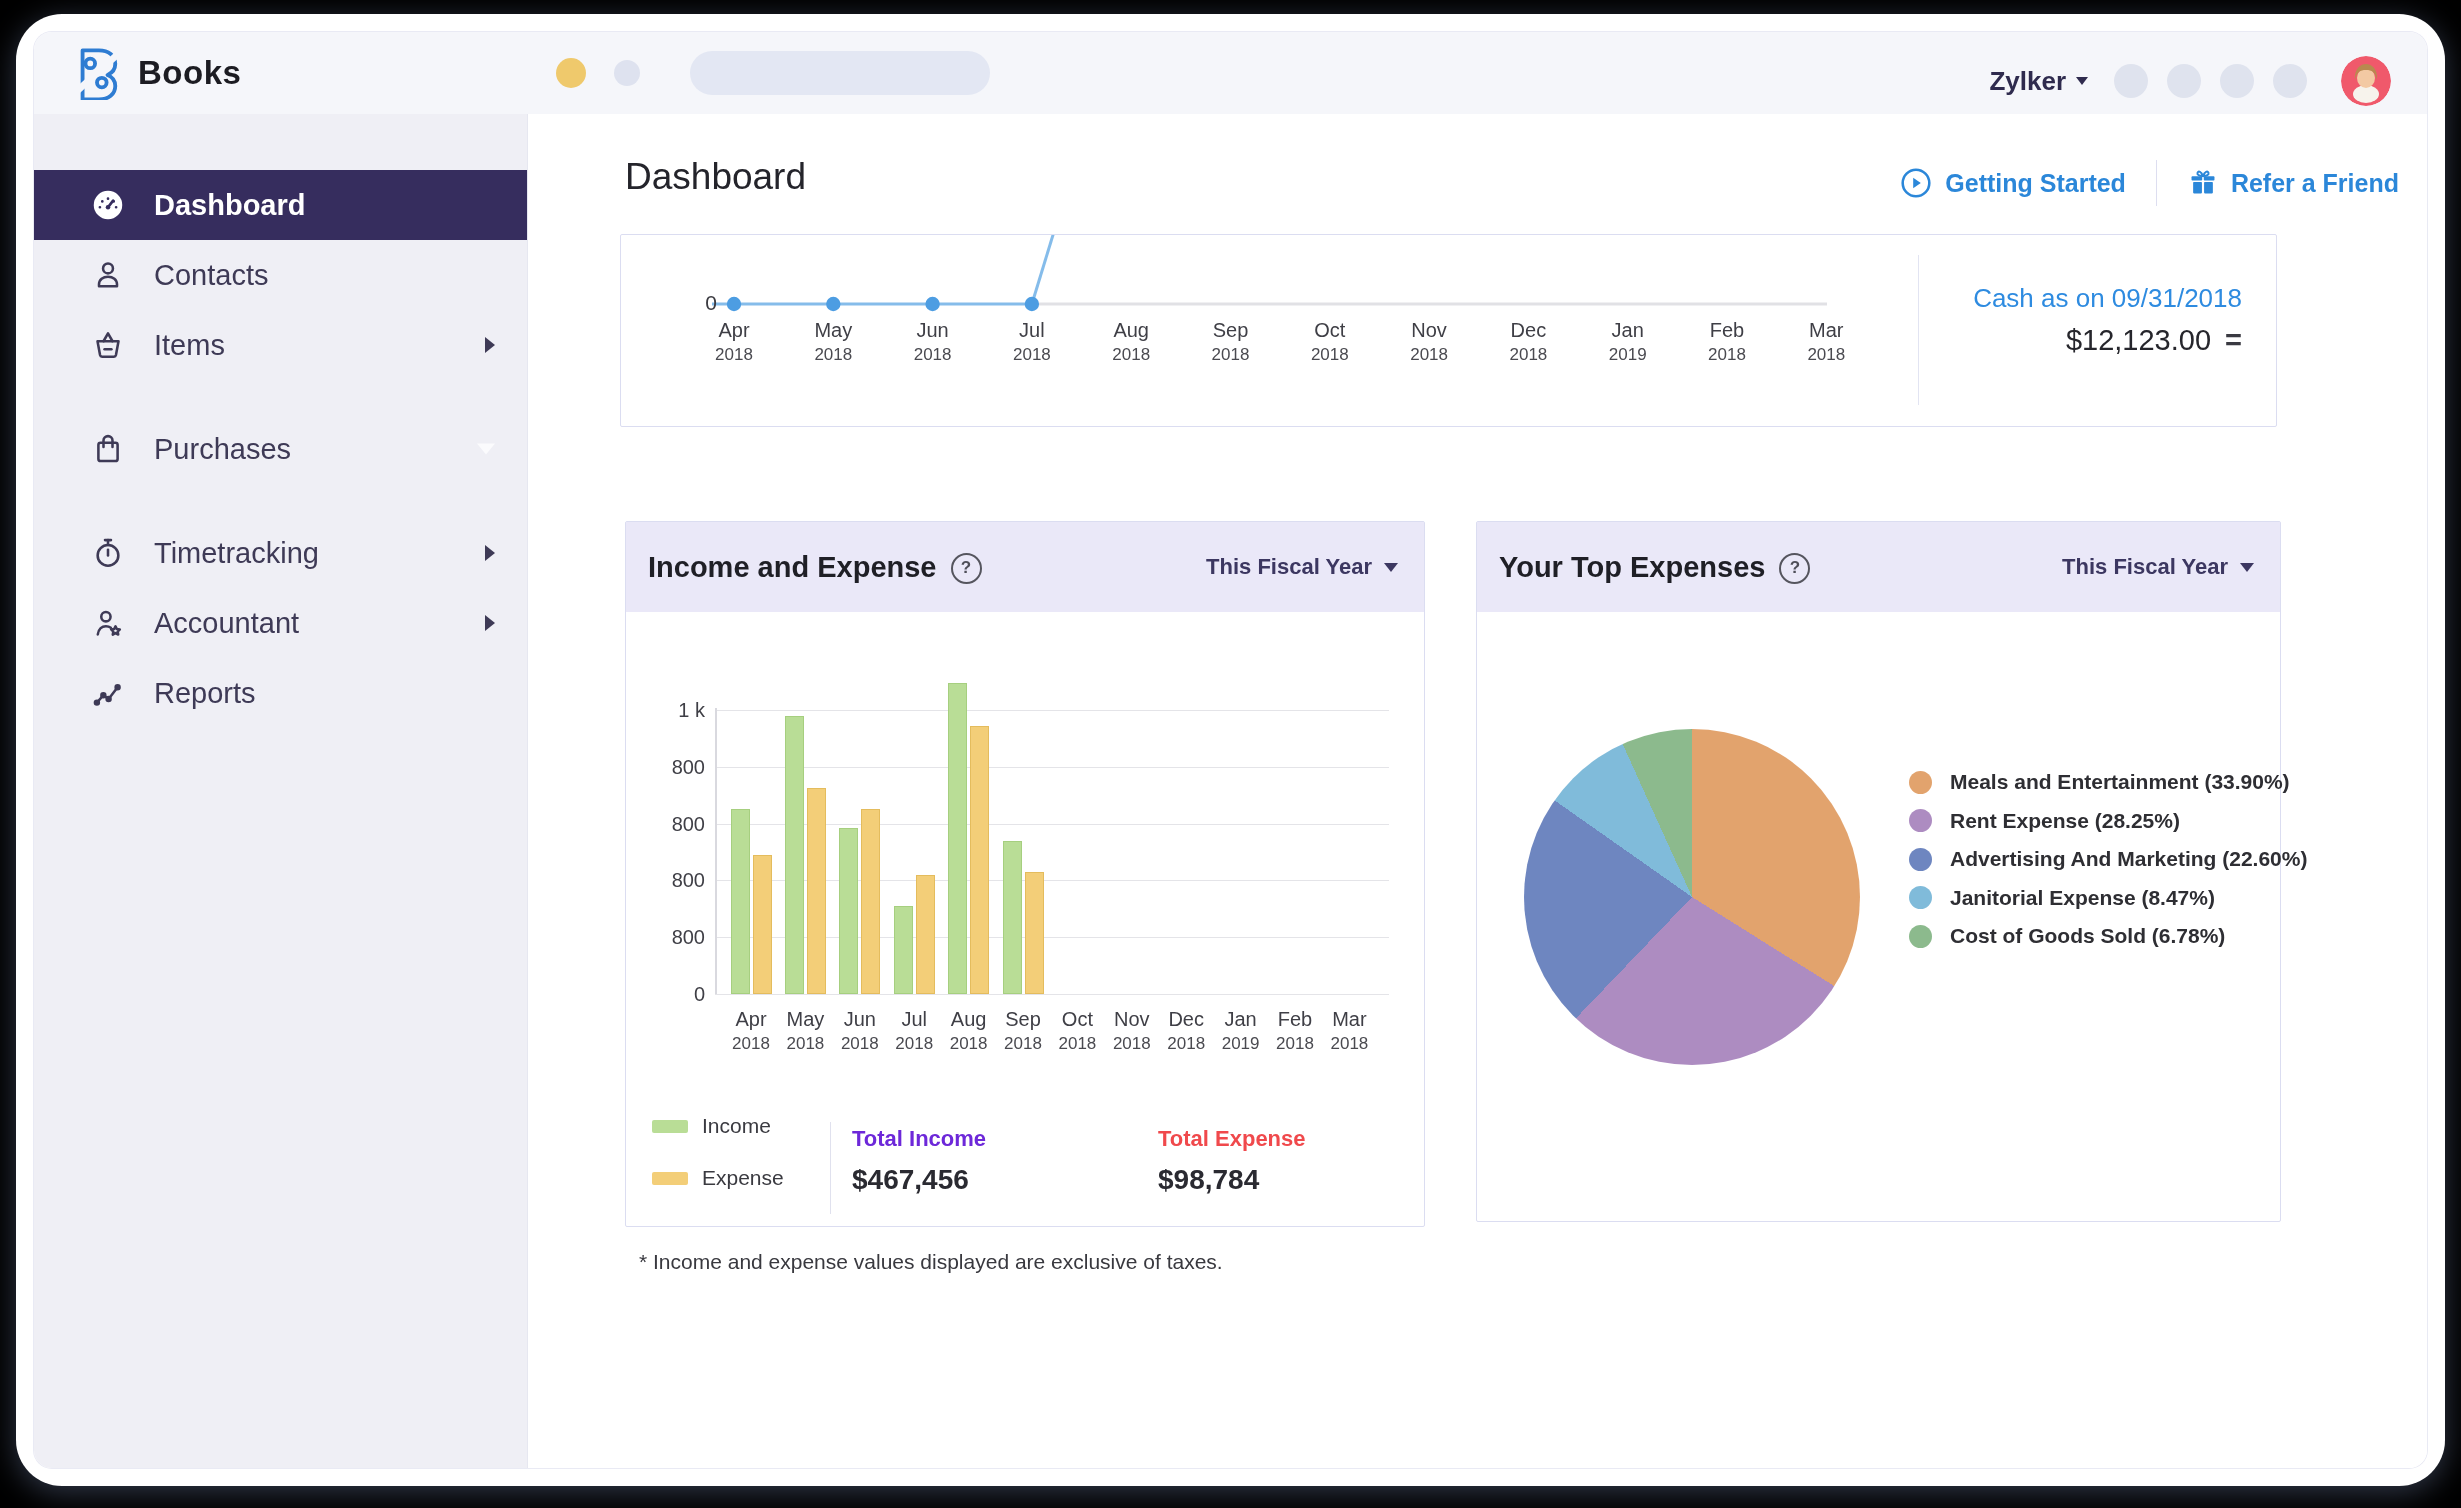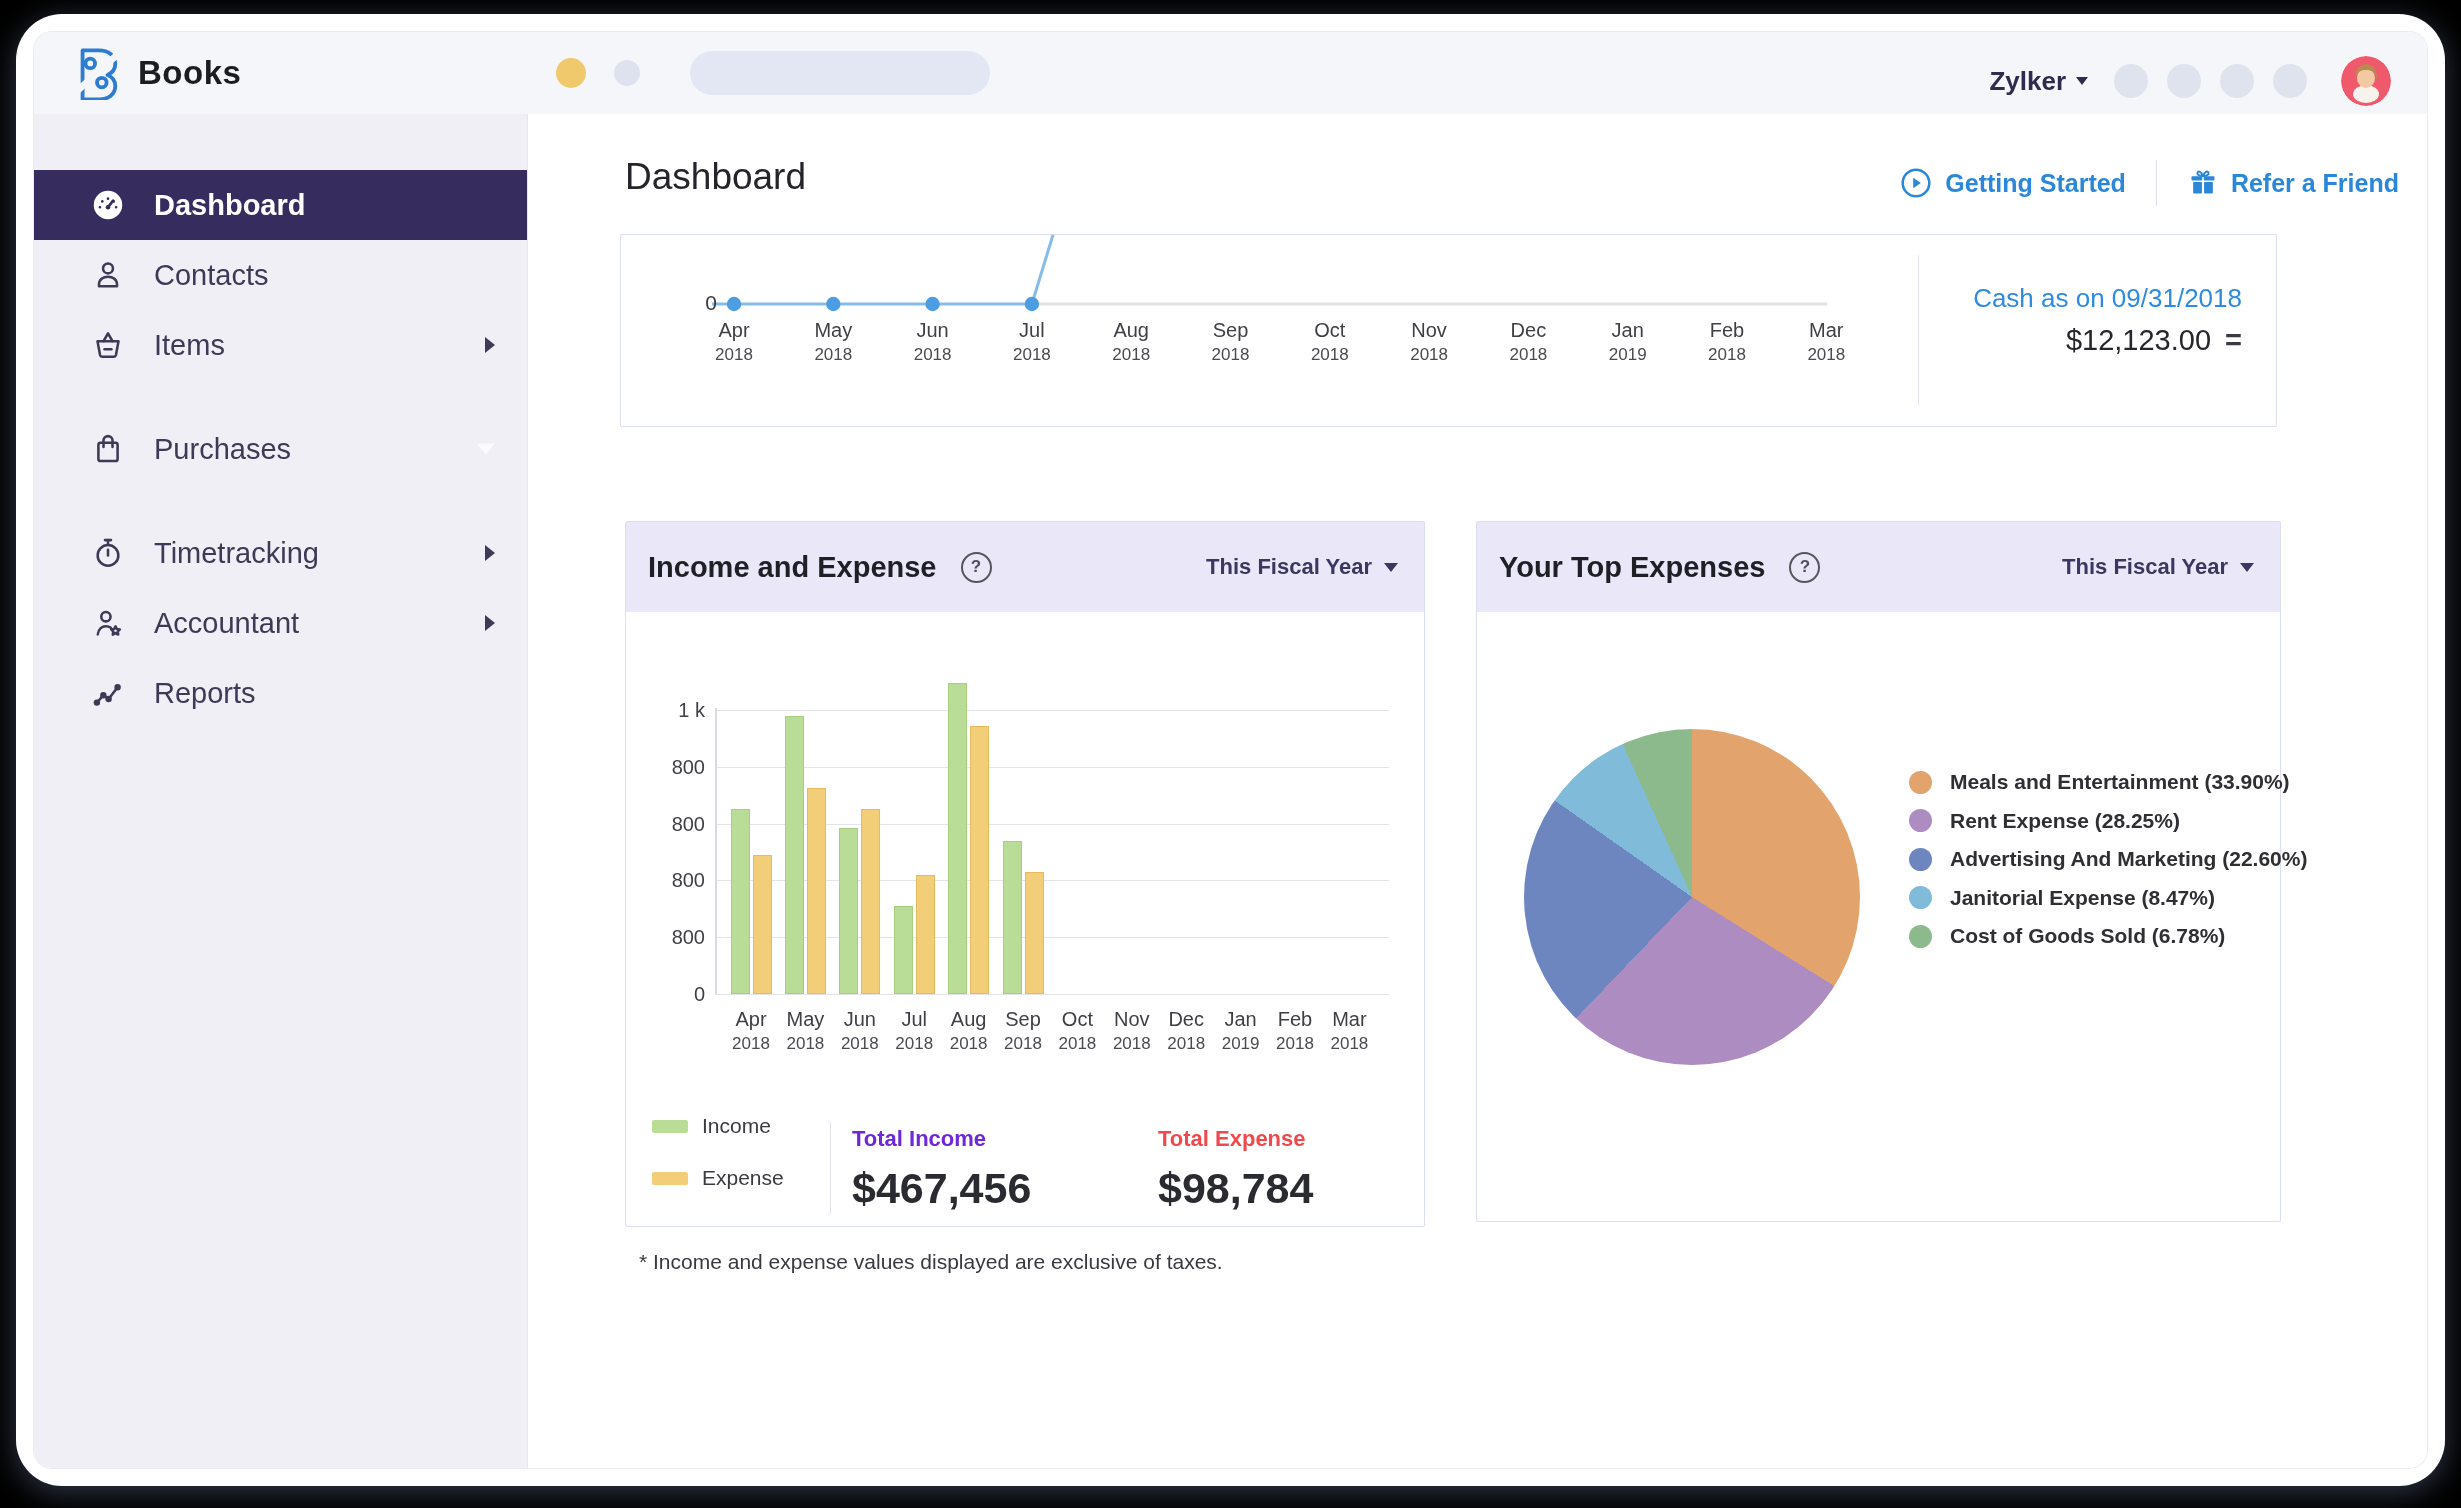--- a/index.html
+++ b/index.html
@@ -50,41 +50,41 @@
   .cf-month{position:absolute;top:84px;width:80px;margin-left:-40px;text-align:center;color:#3F3F46;}
   .cf-month .m{font-size:20px;}
   .cf-month .y{font-size:17px;margin-top:3px;color:#4A4A50;}
   .cf-divider{position:absolute;left:1297px;top:20px;height:150px;width:1px;background:#E2E4F2;}
   .cf-right{position:absolute;right:34px;top:48px;text-align:right;}
   .cf-label{font-size:26px;color:#2E8BE0;cursor:pointer;}
   .cf-amount{margin-top:10px;font-size:29px;font-weight:500;color:#26262C;}
   .cf-menu{margin-left:14px;font-weight:700;color:#3A3A42;cursor:pointer;}
   
   .card-head{position:absolute;left:0;top:0;right:0;height:90px;background:#EAE8F8;display:flex;align-items:center;justify-content:space-between;padding:0 26px 0 22px;box-sizing:border-box;}
-  .card-title{display:flex;align-items:center;gap:24px;font-size:29px;font-weight:700;color:#1F1F26;}
+  .card-title{display:flex;align-items:flex-end;gap:14px;font-size:29px;font-weight:700;color:#1F1F26;}
   .qmark{width:27px;height:27px;border:2px solid #55555E;border-radius:50%;display:inline-flex;align-items:center;justify-content:center;font-size:17px;font-weight:700;color:#4E4E58;}
   .range{display:flex;align-items:center;gap:12px;font-size:22px;font-weight:600;color:#3C3761;cursor:pointer;}
   
   .ie-card{left:97px;top:407px;width:800px;height:706px;}
   .gridline{position:absolute;height:1px;background:#E4E4E8;}
   .ylabel{position:absolute;width:60px;text-align:right;font-size:20px;color:#3F3F46;transform:translateY(-50%);}
   .yaxis{position:absolute;width:2px;background:#D9D9DF;}
   .bar{position:absolute;box-sizing:border-box;}
   .bar.income{background:#B9DD96;border:1px solid #A6CF7F;}
   .bar.expense{background:#F3CE78;border:1px solid #E4BC5D;}
   .xlabel{position:absolute;width:70px;margin-left:-35px;text-align:center;color:#3F3F46;}
   .xlabel .m{font-size:20px;}
   .xlabel .y{font-size:17px;margin-top:3px;color:#4A4A50;}
   .ie-footer-div{position:absolute;left:204px;top:600px;height:92px;width:1px;background:#E0E1EE;}
   .lg-row{position:absolute;left:26px;display:flex;align-items:center;gap:14px;}
   .lg-swatch{width:36px;height:13px;border-radius:2px;}
   .lg-label{font-size:21px;color:#3A3A40;}
   .total-block{position:absolute;top:604px;}
   .total-label{font-size:22px;font-weight:700;}
-  .total-amount{font-size:43px;font-weight:600;color:#2A2A31;margin-top:12px;}
+  .total-amount{font-size:28px;font-weight:600;color:#2A2A31;margin-top:12px;}
   .ti{left:226px;} .ti .total-label{color:#6d28d9;}
   .te{left:532px;} .te .total-label{color:#F0494C;}
   
   .te-card{left:948px;top:407px;width:805px;height:701px;}
   .pie{position:absolute;left:47px;top:207px;width:336px;height:336px;border-radius:50%;}
   .pl-row{position:absolute;left:432px;display:flex;align-items:center;gap:18px;}
   .pl-dot{width:23px;height:23px;border-radius:50%;flex:none;}
   .pl-label{font-size:21px;font-weight:600;color:#2E2E33;white-space:nowrap;}
   .footnote{position:absolute;left:111px;top:1136px;font-size:21px;color:#39393F;}
 </style>

